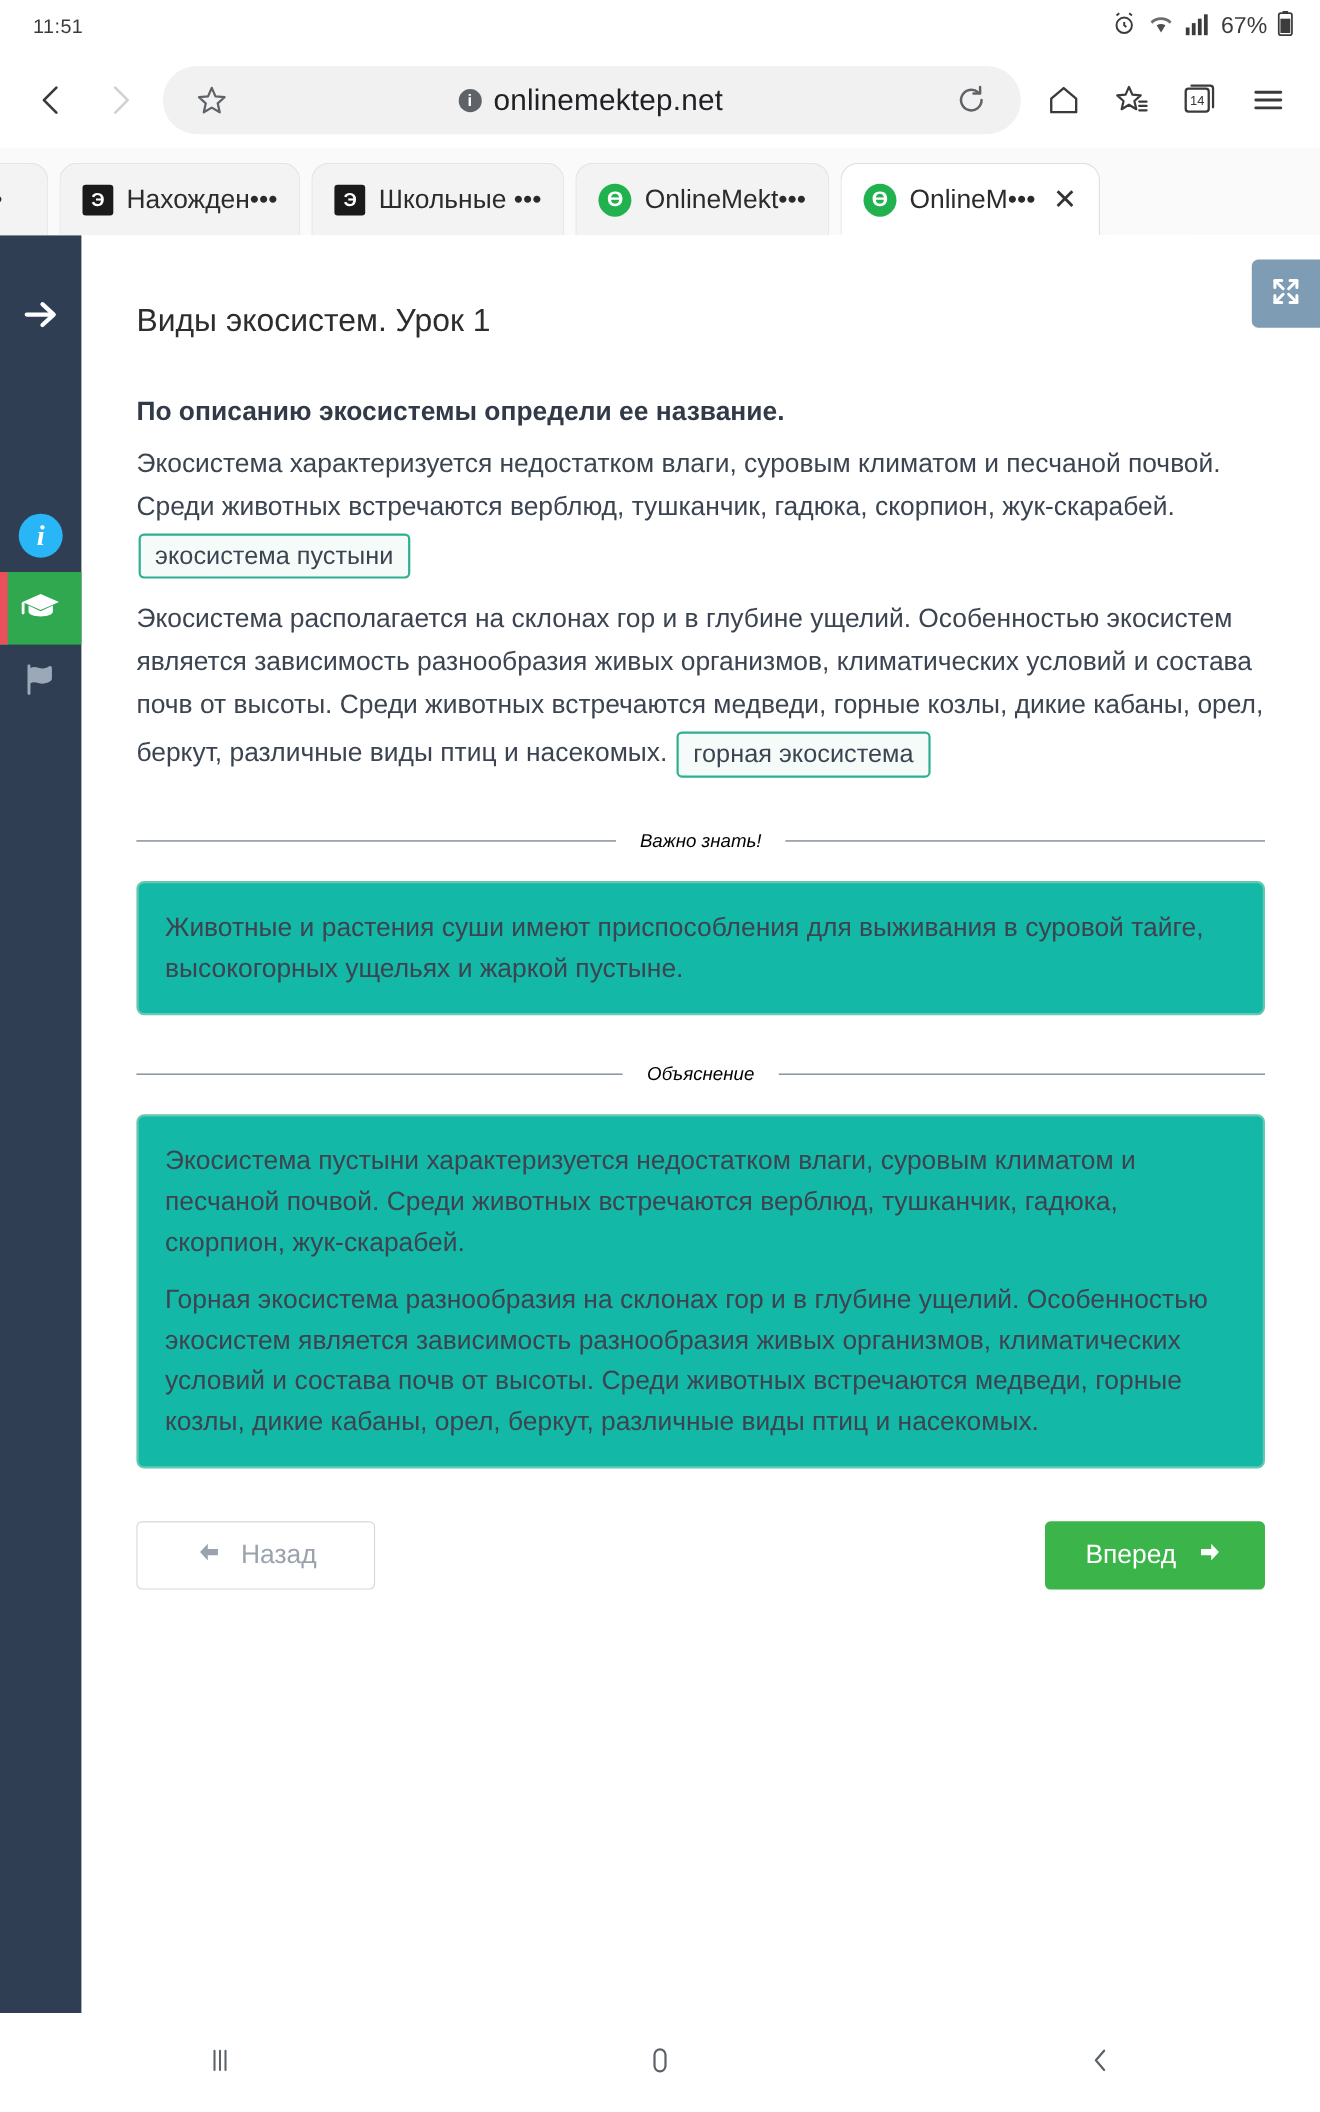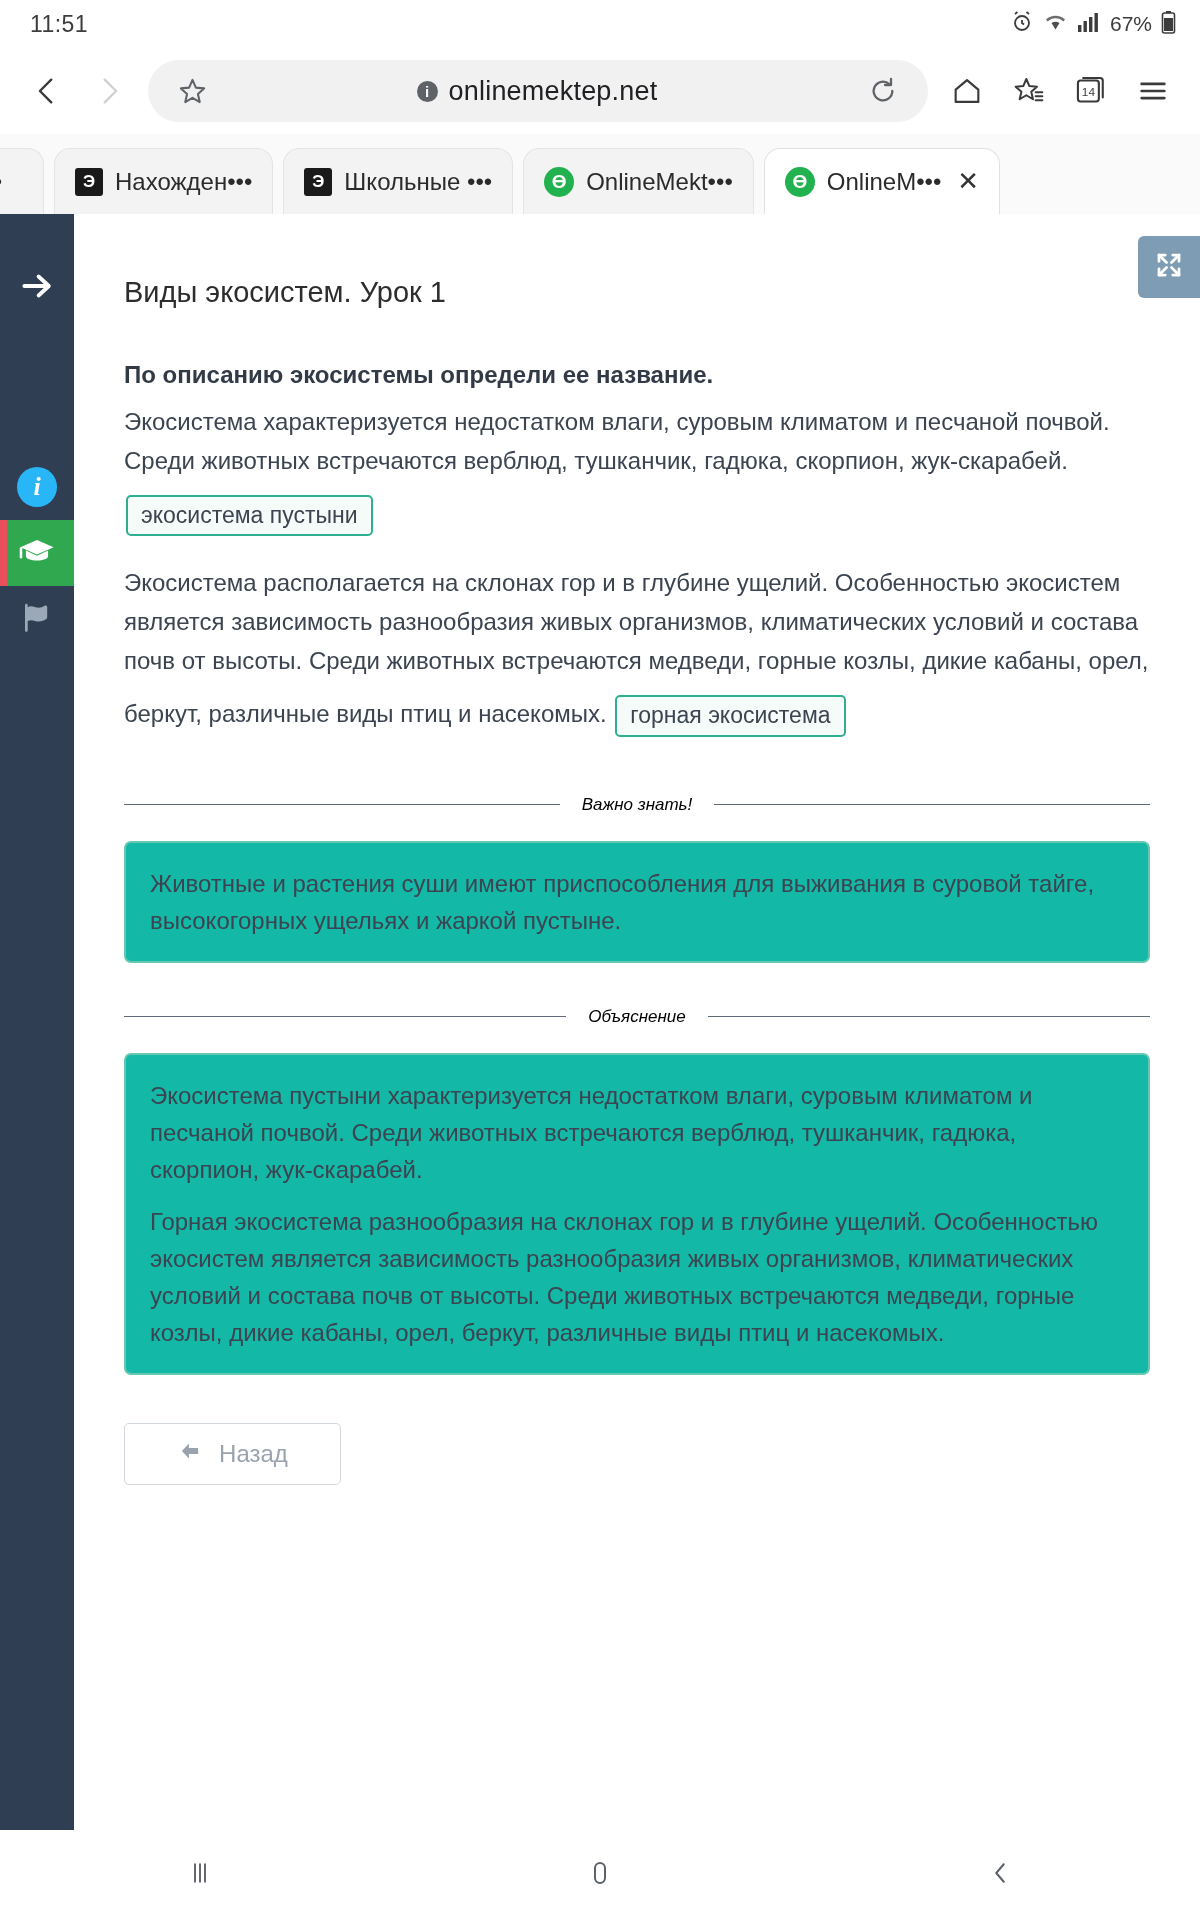--- a/index.html
+++ b/index.html
@@ -10,21 +10,21 @@
     overflow: hidden;
   }
 
   
   .status-bar {
     height: 48px; width: 100%;
     display: flex; align-items: center; justify-content: space-between;
     padding: 0 24px 0 30px;
     background: #ffffff;
   }
-  .status-clock { font-size: 23px; color: #3c3c3c; letter-spacing: .4px; }
+  .status-clock { font-size: 18px; color: #3c3c3c; letter-spacing: .4px; }
   .status-right { display: flex; align-items: center; gap: 9px; }
   .status-right .ico { display: block; }
   .battery-pct { font-size: 21px; color: #3c3c3c; }
 
   
   .browser-toolbar {
     height: 86px; width: 100%;
     display: flex; align-items: center;
     padding: 0 18px;
     gap: 4px;
@@ -188,21 +188,21 @@
     display: inline-block;
     border: 2px solid #2eaf8f;
     border-radius: 5px;
     background: #f4fbf8;
     padding: 5px 13px;
     font-size: 23px;
     color: #3b4450;
     font-family: "Liberation Sans", sans-serif;
     vertical-align: middle;
     line-height: 1.2;
-    margin: 14px 2px;
+    margin: 4px 2px;
   }
 
   
   .divider {
     display: flex; align-items: center; gap: 22px;
     margin-top: 44px;
   }
   .divider .line { flex: 1 1 auto; height: 1px; background: #5f6b78; }
   .divider .cap { font-size: 17px; color: #000000; white-space: nowrap; font-style: italic; }
 
@@ -454,20 +454,28 @@
 
     <div class="btn-row">
       <div class="btn-back">
         <span>
           <svg width="26" height="26" viewBox="0 0 24 24" fill="#9aa3ad">
               <path d="M11 5 4.5 12 11 19v-4.3h8.5V9.3H11z"></path>
             </svg>
         </span>
         <span>Назад</span>
       </div>
+      <div class="btn-fwd">
+        <span>Вперед</span>
+        <span>
+          <svg width="26" height="26" viewBox="0 0 24 24" fill="#ffffff">
+              <path d="M13 5l6.5 7L13 19v-4.3H4.5V9.3H13z"></path>
+            </svg>
+        </span>
+      </div>
     </div>
 
   </div>
 </div>
 
 <div class="android-nav">
   <span class="nav-ico">
     <svg width="30" height="30" viewBox="0 0 24 24" stroke="#5b6168" stroke-width="1.5" stroke-linecap="round">
         <path d="M8 5v14M12 5v14M16 5v14"></path>
       </svg>

